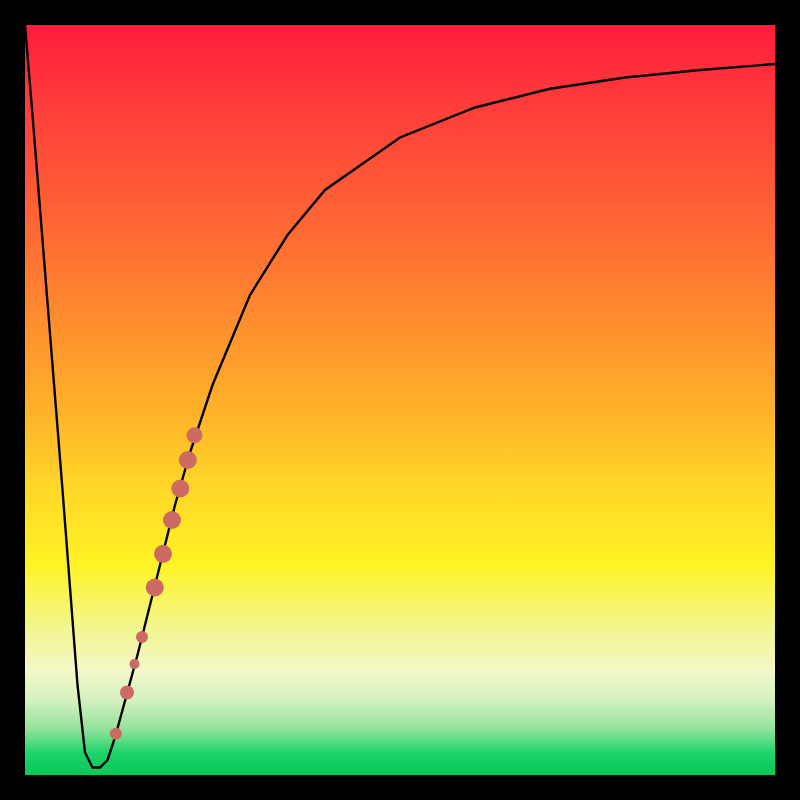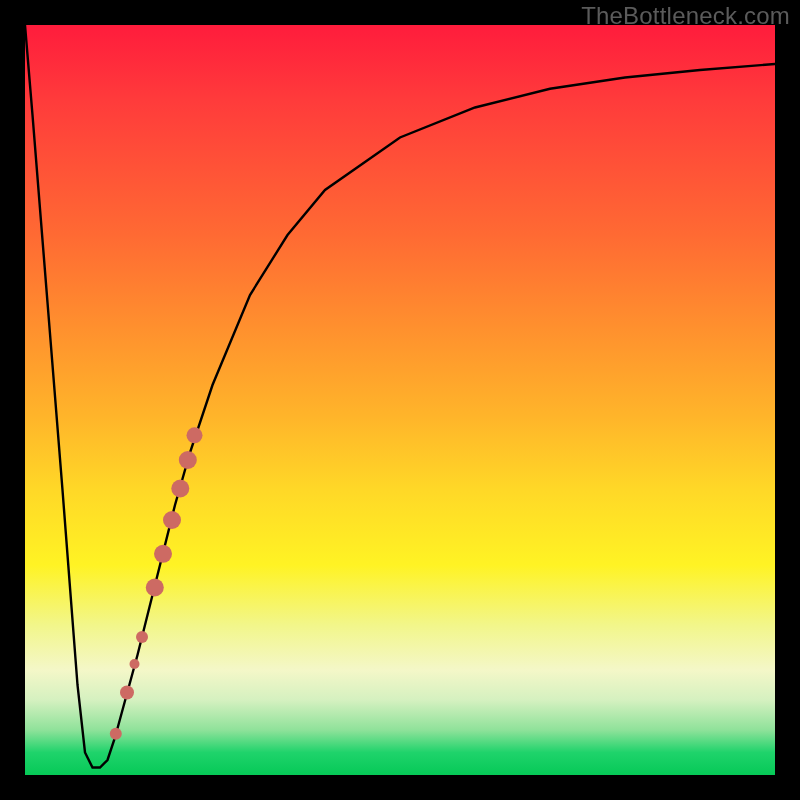--- a/index.html
+++ b/index.html
@@ -70,14 +70,13 @@
           <circle cx="117.0" cy="612.0" r="6" fill="#cd6a63"></circle>
           <circle cx="129.8" cy="562.5" r="9" fill="#cd6a63"></circle>
           <circle cx="138.0" cy="528.8" r="9" fill="#cd6a63"></circle>
           <circle cx="147.0" cy="495.0" r="9" fill="#cd6a63"></circle>
           <circle cx="155.3" cy="463.5" r="9" fill="#cd6a63"></circle>
           <circle cx="162.8" cy="435.0" r="9" fill="#cd6a63"></circle>
           <circle cx="169.5" cy="410.3" r="8" fill="#cd6a63"></circle>
         </g>
     </svg>
   </div>
-  <div class="watermark">TheBottleneck.com</div>
 </div>
 
 </body></html>

